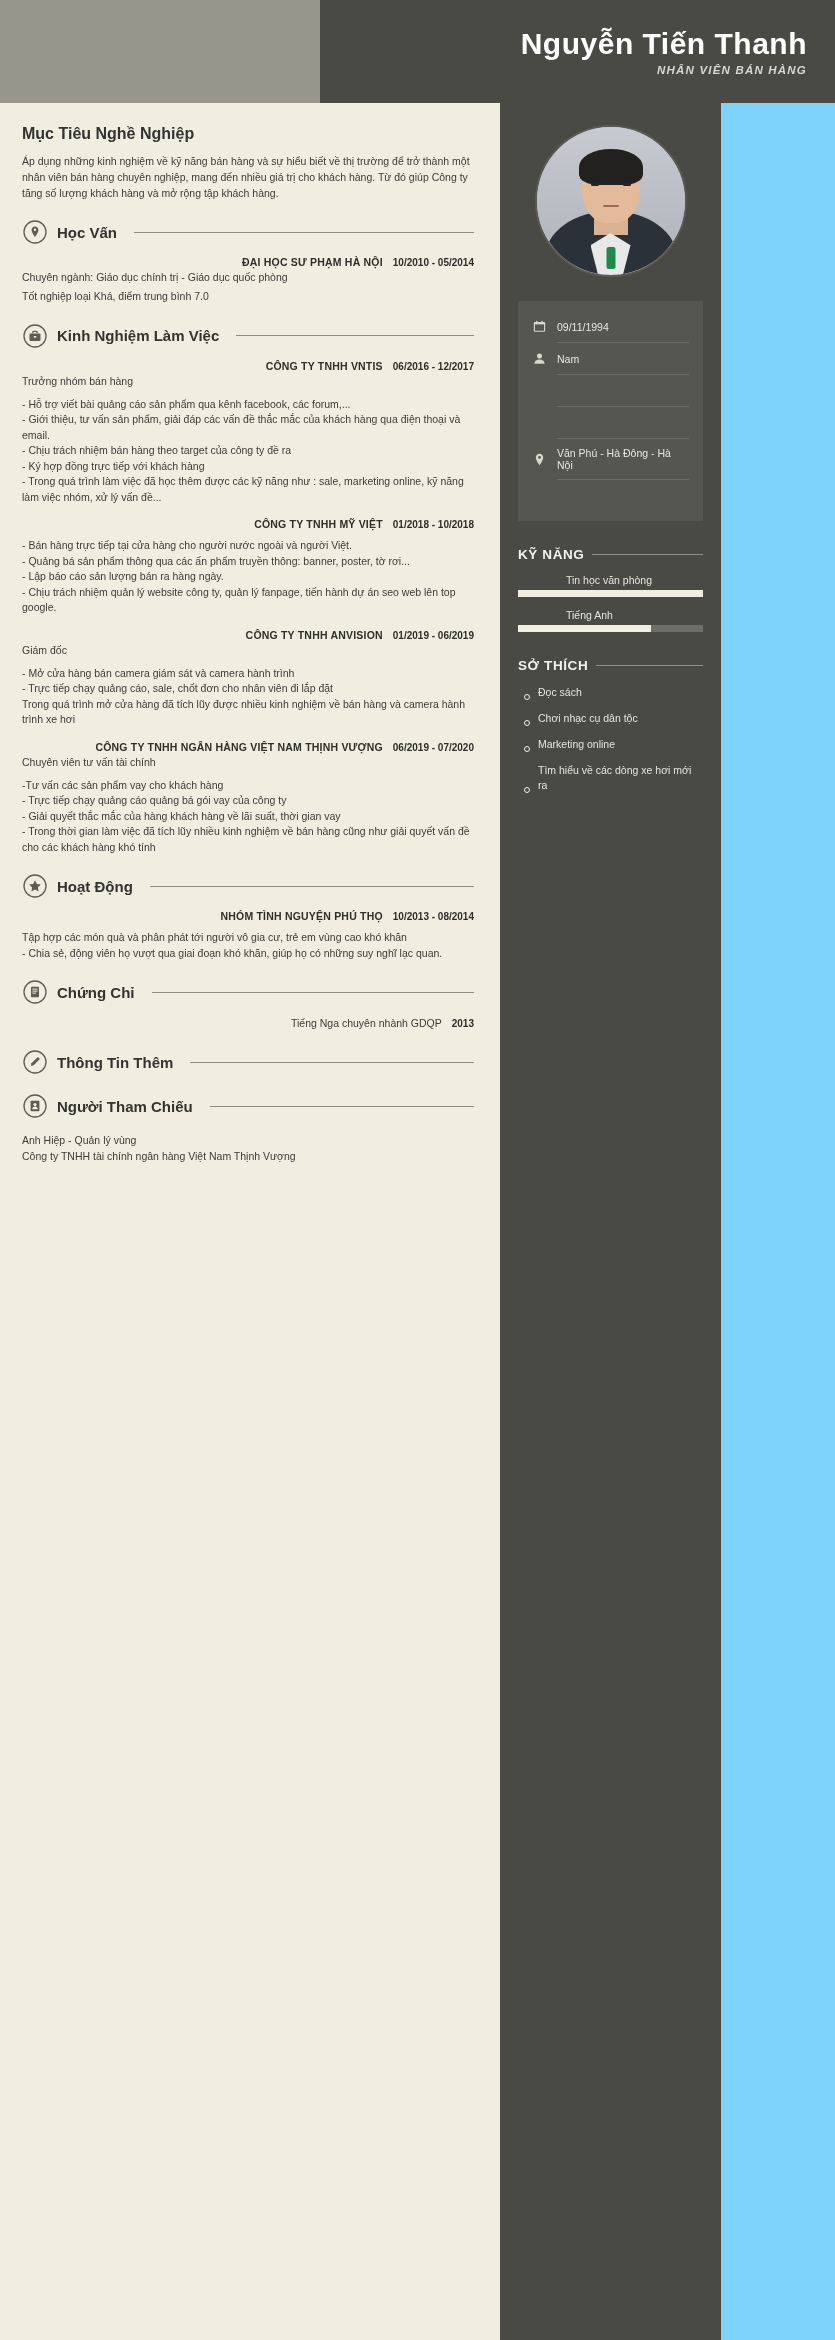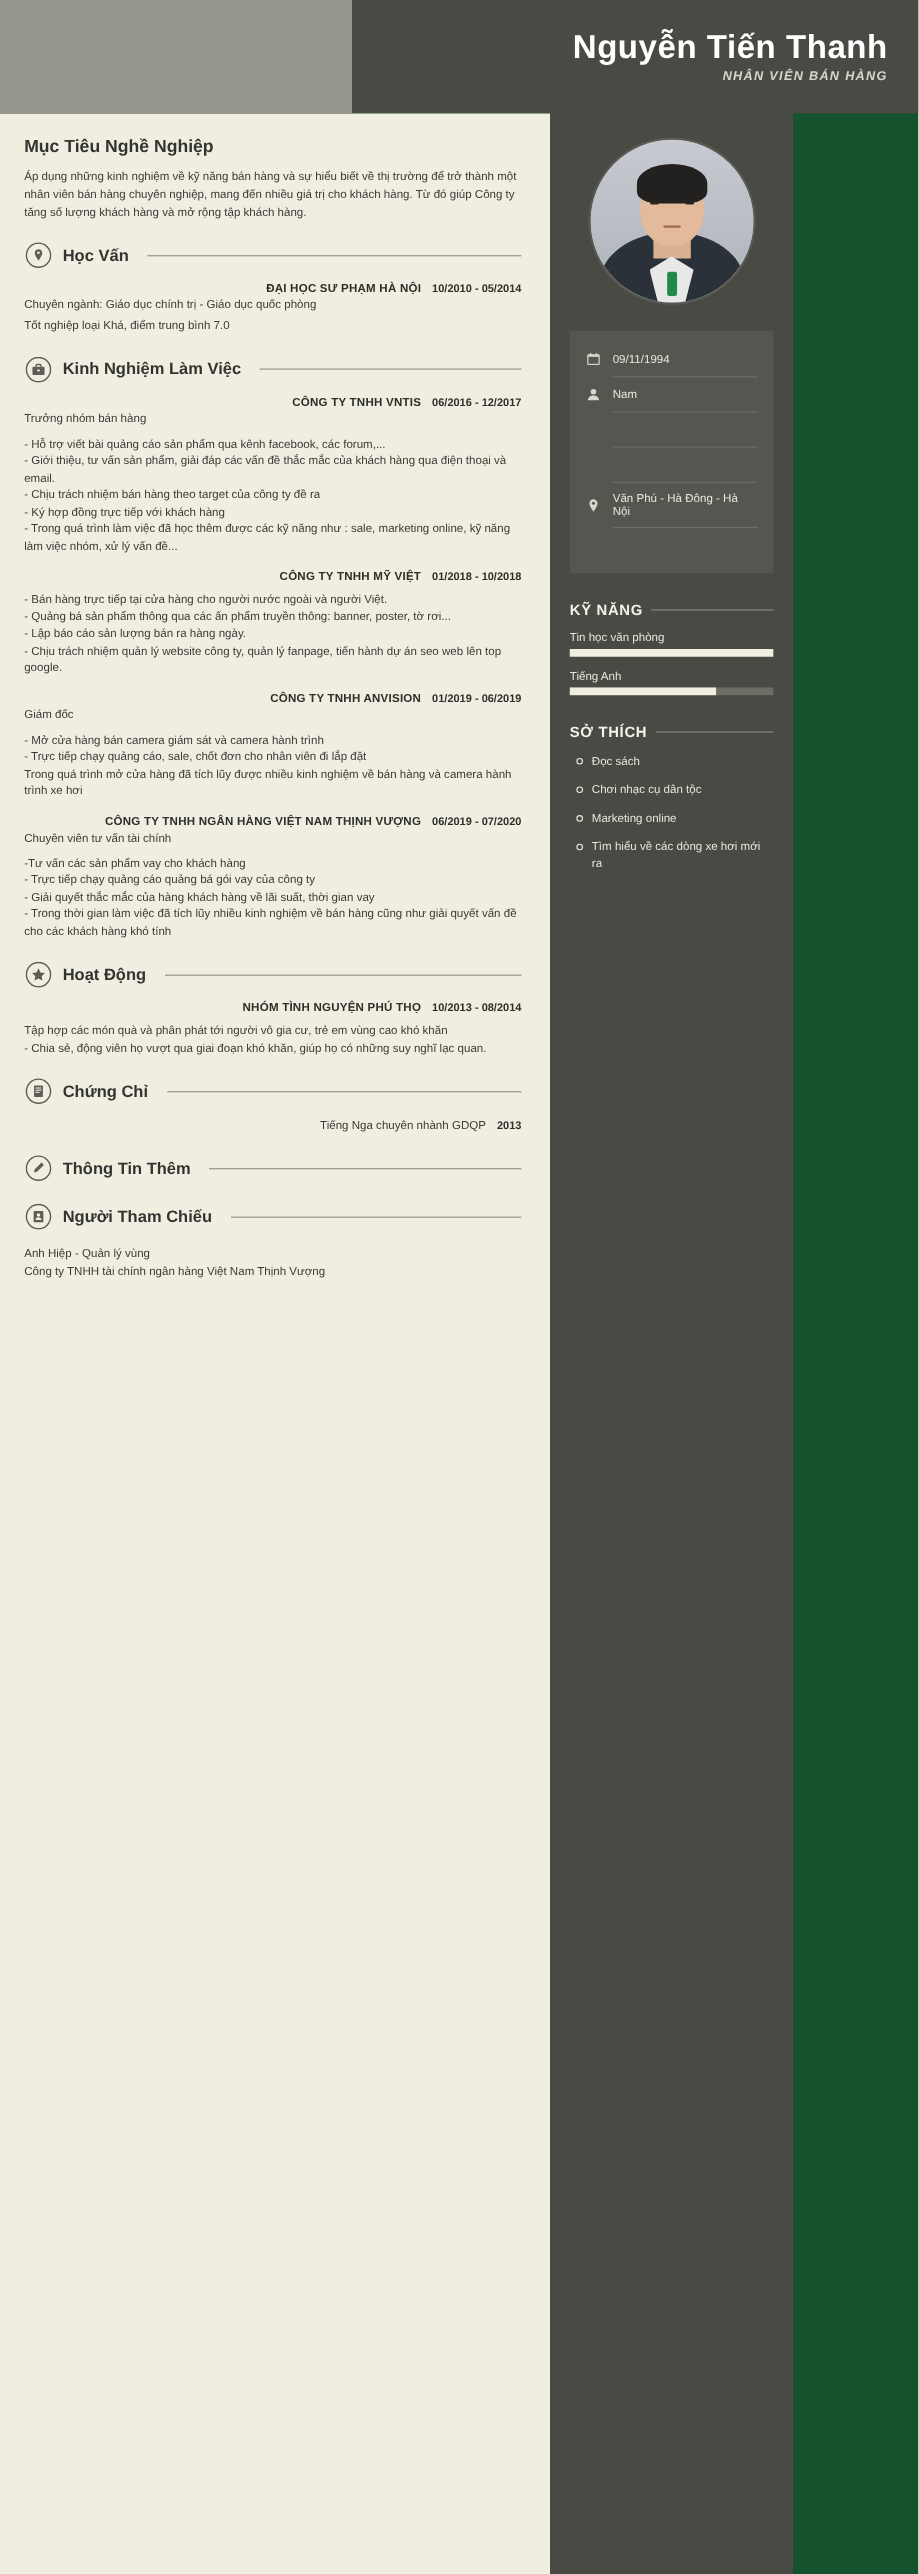--- a/index.html
+++ b/index.html
@@ -5,21 +5,21 @@
   * { box-sizing: border-box; margin: 0; padding: 0; }
   html, body {
     width: 835px;
     background: #ffffff;
     font-family: "Liberation Sans", sans-serif;
   }
   .page {
     position: relative;
     width: 835px;
     min-height: 2340px;
-    background: #14532d;
+    background: #7dd3fc;
     overflow: hidden;
   }
 
   
   .header {
     position: relative;
     height: 103px;
     background: #4a4a45;
     display: flex;
     align-items: center;
@@ -255,34 +255,34 @@
   .r-title {
     font-size: 13.5px;
     font-weight: bold;
     color: #f3f2e8;
     letter-spacing: 0.6px;
     white-space: nowrap;
   }
   .r-rule { flex: 1 1 auto; height: 1px; background: #8e8e84; }
 
   .skill { margin-bottom: 12px; }
-  .skill-name { font-size: 10.5px; color: #e6e5da; margin-bottom: 4px; }
+  .skill-name { font-size: 10.5px; color: #e6e5da; margin-bottom: 4px; margin-left: 48px; }
   .skill-bar {
     height: 7px;
     background: #6e6e66;
     position: relative;
   }
   .skill-fill {
     position: absolute; left: 0; top: 0; bottom: 0;
     background: #efeee1;
   }
 
   .hobby {
     display: flex;
-    align-items: flex-start;
+    align-items: flex-end;
     gap: 8px;
     font-size: 10.5px;
     color: #e6e5da;
     line-height: 15px;
     margin-bottom: 11px;
     padding-left: 6px;
   }
   .hobby-dot {
     width: 6px; height: 6px;
     flex: 0 0 6px;

